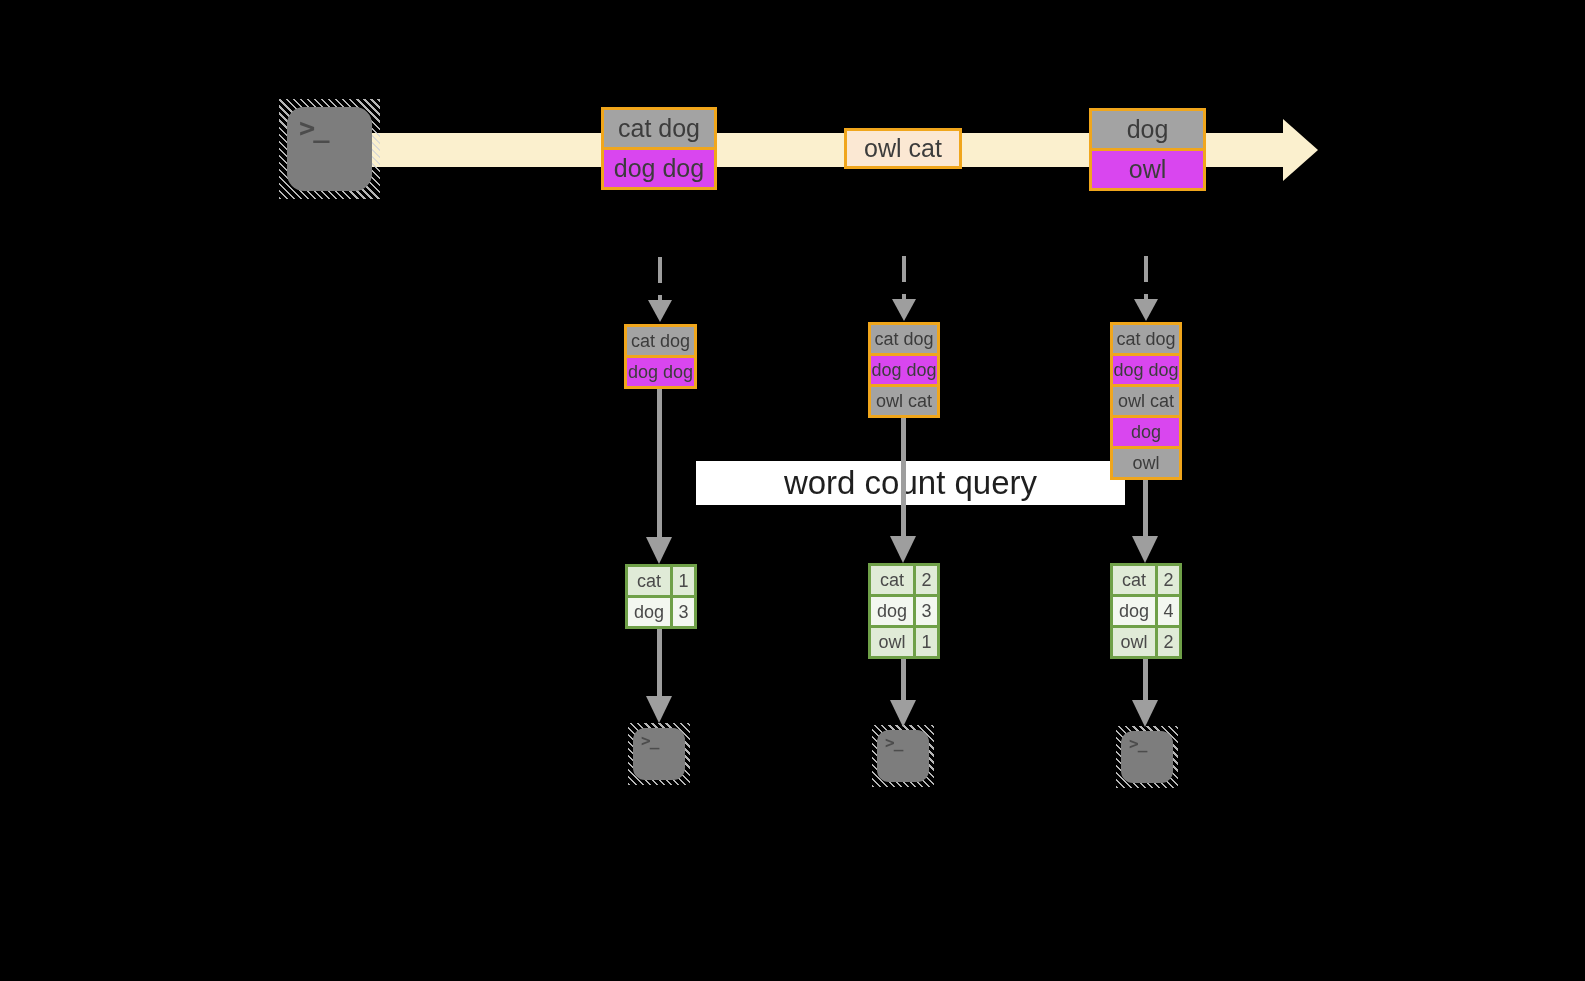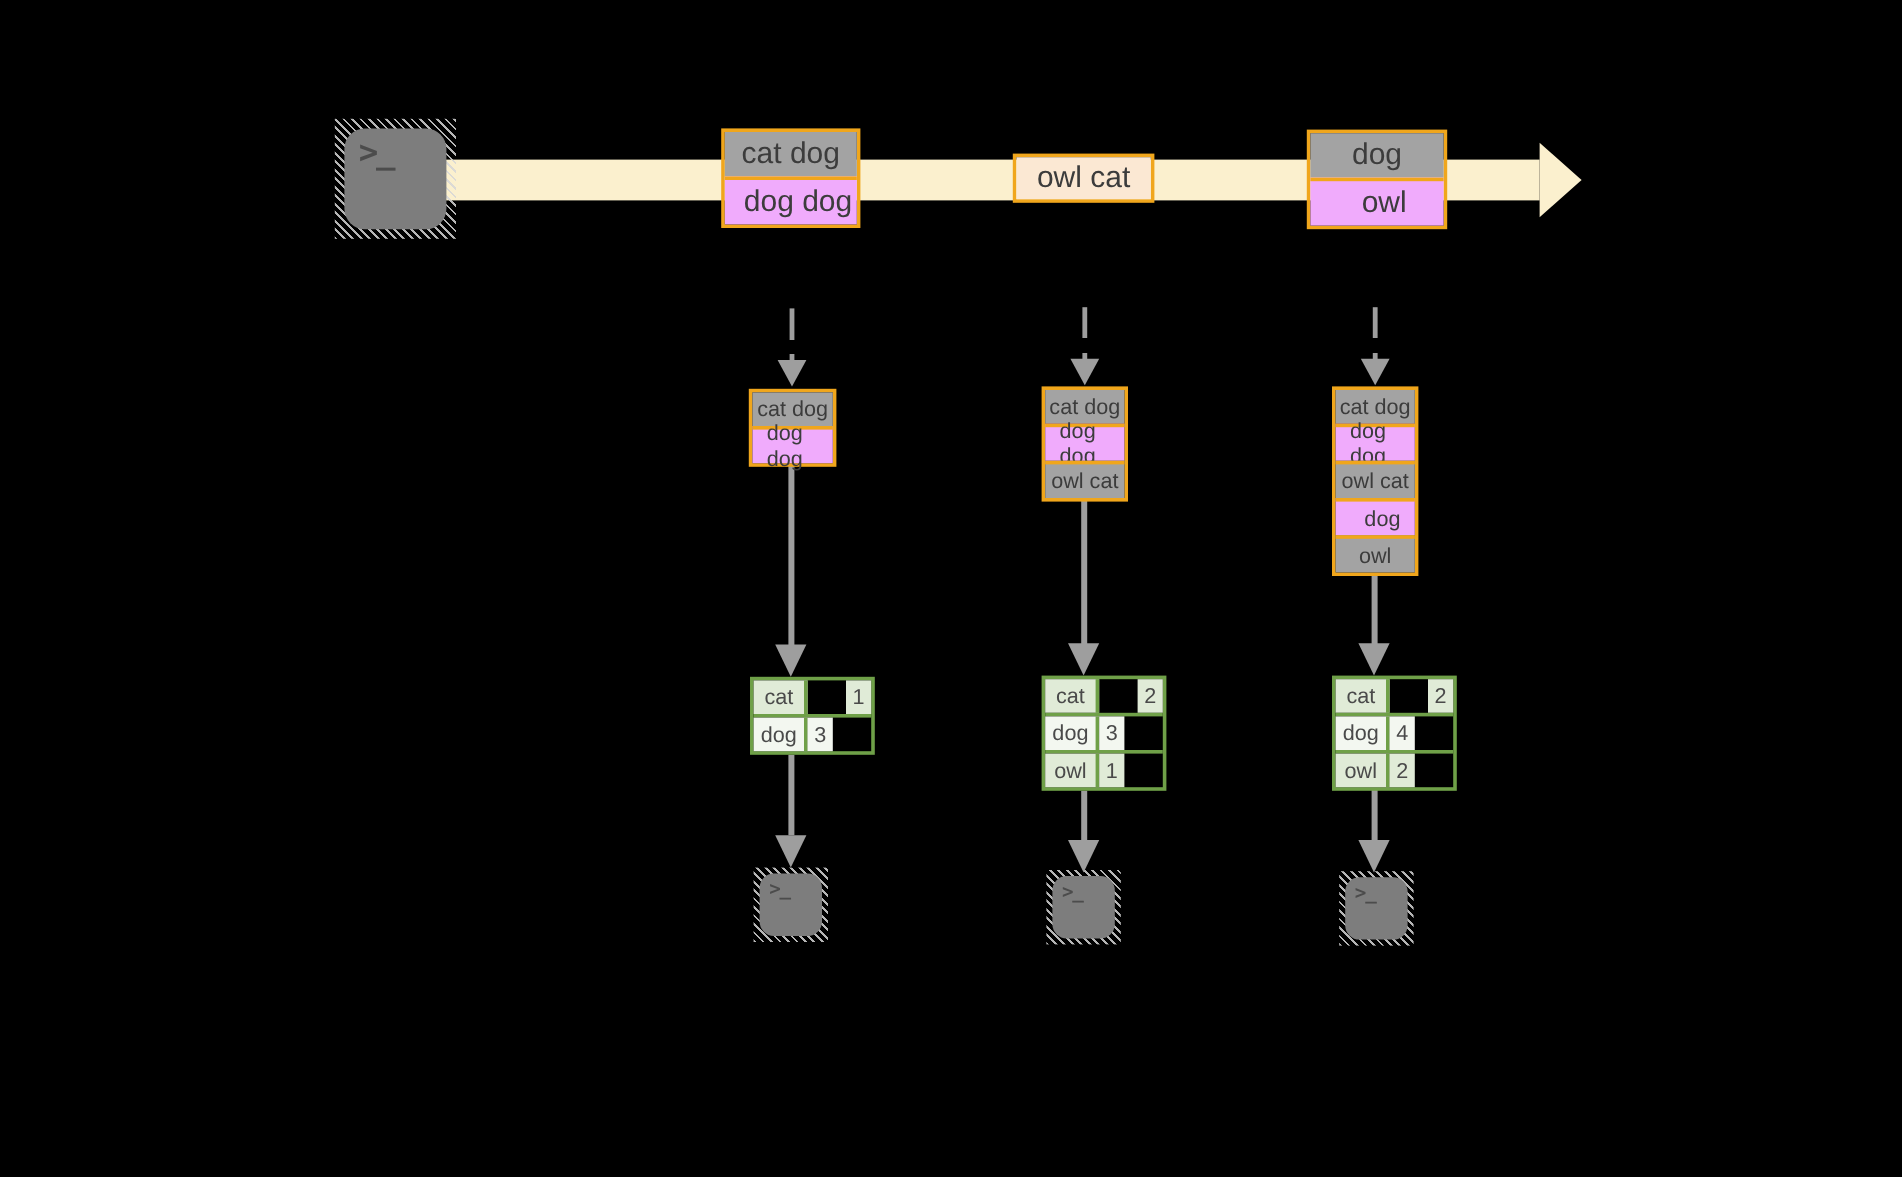--- a/index.html
+++ b/index.html
@@ -49,21 +49,21 @@
   .obox .cell{
     display:flex;align-items:center;justify-content:center;
     color:#3c3c3c;
     border-top:3px solid #F0A61C;
   }
   .obox .cell:first-child{border-top:none;}
   .msg .cell{height:37px;font-size:25px;}
   .msg2 .cell{height:35px;font-size:25px;}
   .stack .cell{height:28px;font-size:18px;}
   .peach{background:#a3a3a3;}
-  .cream{background:#f0abfc;padding-left:12px;}
+  .cream{background:#d946ef;}
   .peach2{background:#FBE8D3;}
   
   .dash-line{
     position:absolute;width:4px;
     background:repeating-linear-gradient(180deg,#9e9e9e 0 26px,transparent 26px 38px);
     z-index:2;
   }
   .solid-line{
     position:absolute;width:5px;background:#9e9e9e;z-index:2;
   }
@@ -84,21 +84,21 @@
     display:flex;align-items:center;justify-content:center;
     font-size:33px;color:#1f1f1f;
   }
   
   .gtable{
     position:absolute;
     border:3px solid #6FA048;
     display:flex;flex-direction:column;z-index:3;
   }
   .gtable .row{display:flex;border-top:3px solid #6FA048;}
-  .gtable .row:first-child{border-top:none;gap:32px;}
+  .gtable .row:first-child{border-top:none;}
   .gtable .word{
     width:42px;height:28px;display:flex;align-items:center;justify-content:center;
     font-size:18px;color:#4a4a4a;border-right:3px solid #6FA048;
   }
   .gtable .num{
     width:21px;height:28px;display:flex;align-items:center;justify-content:center;
     font-size:18px;color:#4a4a4a;
   }
   .gtint{background:#E0EBD7;}
   .glight{background:#F3F7F0;}
@@ -144,20 +144,23 @@
     <div class="cell peach">owl cat</div>
   </div>
   <div class="obox stack" style="left:1110px;top:322px;width:66px;">
     <div class="cell peach">cat dog</div>
     <div class="cell cream">dog dog</div>
     <div class="cell peach">owl cat</div>
     <div class="cell cream">dog</div>
     <div class="cell peach">owl</div>
   </div>
 
+  <div class="query-banner">
+    <span>word count query</span>
+  </div>
 
   <div class="solid-line" style="left:657px;top:388px;height:150px;"></div>
   <div class="arrow-head" style="left:646px;top:537px;"></div>
   <div class="solid-line" style="left:901px;top:417px;height:120px;"></div>
   <div class="arrow-head" style="left:890px;top:536px;"></div>
   <div class="solid-line" style="left:1143px;top:479px;height:58px;"></div>
   <div class="arrow-head" style="left:1132px;top:536px;"></div>
 
   <div class="gtable" style="left:625px;top:564px;">
     <div class="row">

